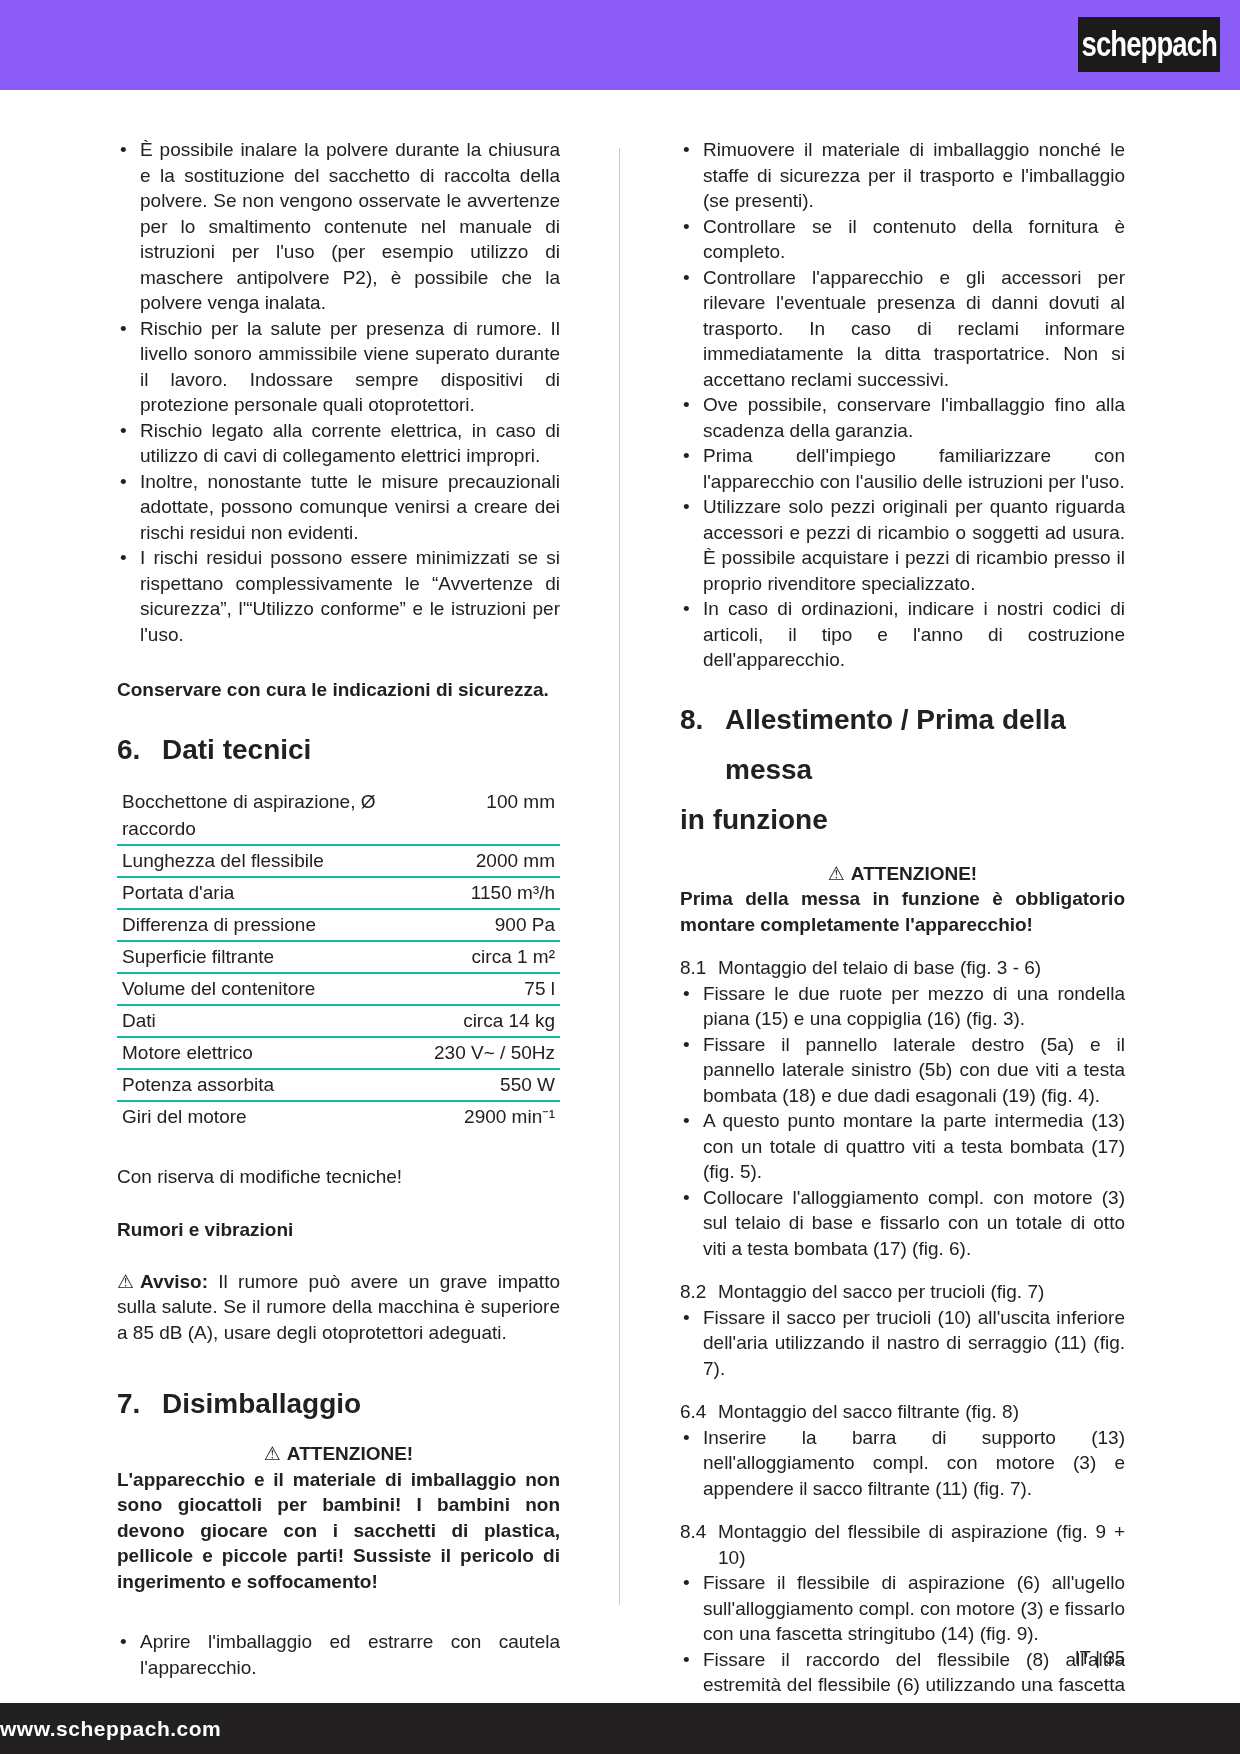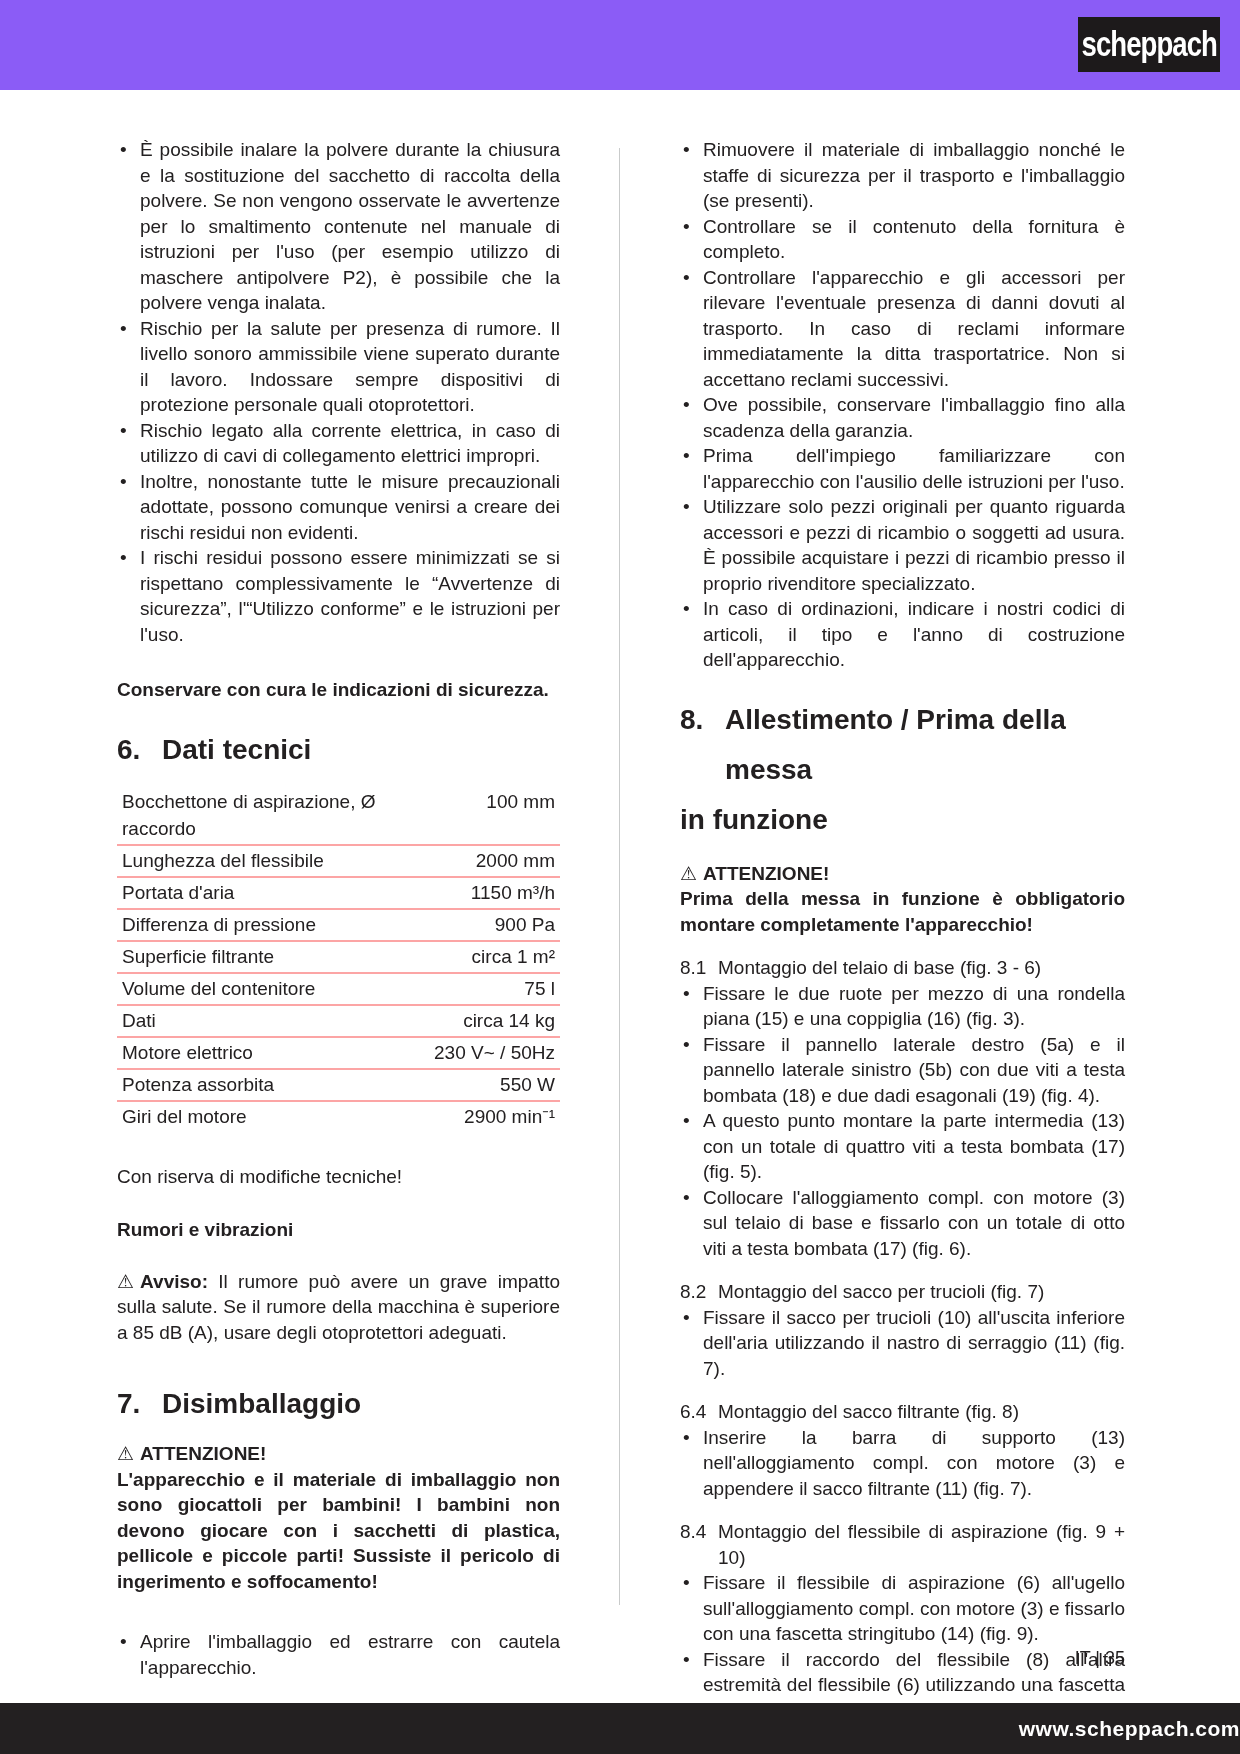--- a/index.html
+++ b/index.html
@@ -45,47 +45,47 @@
   .h-big .h-num { position:absolute; left:0; }
   .h-big.two-line { line-height:50px; padding-left:0; }
   .h-big.two-line .line1 { padding-left:45px; position:relative; display:block; }
   .h-big.two-line .h-num { position:absolute; left:0; }
   .h-big.two-line .line2 { display:block; }
 
   table.tech {
     width:100%; border-collapse:collapse; margin-top:20px;
     font-size:19px;
   }
-  table.tech tr { border-bottom:2px solid #fca5a5; }
+  table.tech tr { border-bottom:2px solid #14b8a6; }
   table.tech tr:last-child { border-bottom:none; }
   table.tech td { padding:1px 5px 2px 5px; line-height:27px; vertical-align:top; }
   table.tech td.val { text-align:right; white-space:nowrap; }
 
   .plain-para { margin-top:28px; }
   .sub-bold { font-weight:bold; margin-top:28px; }
   .warn-para { margin-top:26px; text-align:justify; }
-  .warn-title { font-weight:bold; margin-top:20px; }
+  .warn-title { font-weight:bold; margin-top:20px;text-align:center; }
   .warn-body { font-weight:bold; text-align:justify; }
   .mt16 { margin-top:16px; }
   .mt25 { margin-top:35px; }
 
   .h-sub {
     position:relative; padding-left:38px; font-weight:normal;
     margin-top:18px; text-align:justify;
   }
   .h-sub .h-num { position:absolute; left:0; }
 
   .page-num {
     position:absolute; top:1648px; left:680px; width:445px;
     text-align:right; font-size:18px;
   }
   .footer-bar {
     position:absolute; bottom:0; left:0; width:1240px; height:51px;
     background:#232021; color:#ffffff;
-    display:flex; align-items:center; justify-content:flex-end;
+    display:flex; align-items:center; justify-content:flex-start;
     font-weight:bold; font-size:21px; letter-spacing:0.5px;
   }
   .wicon { display:inline-block; margin-right:6px; font-weight:normal; }
 </style>
 </head>
 <body>
 
 <div class="header-bar">
   <div class="logo-box">
     <span>scheppach</span>

